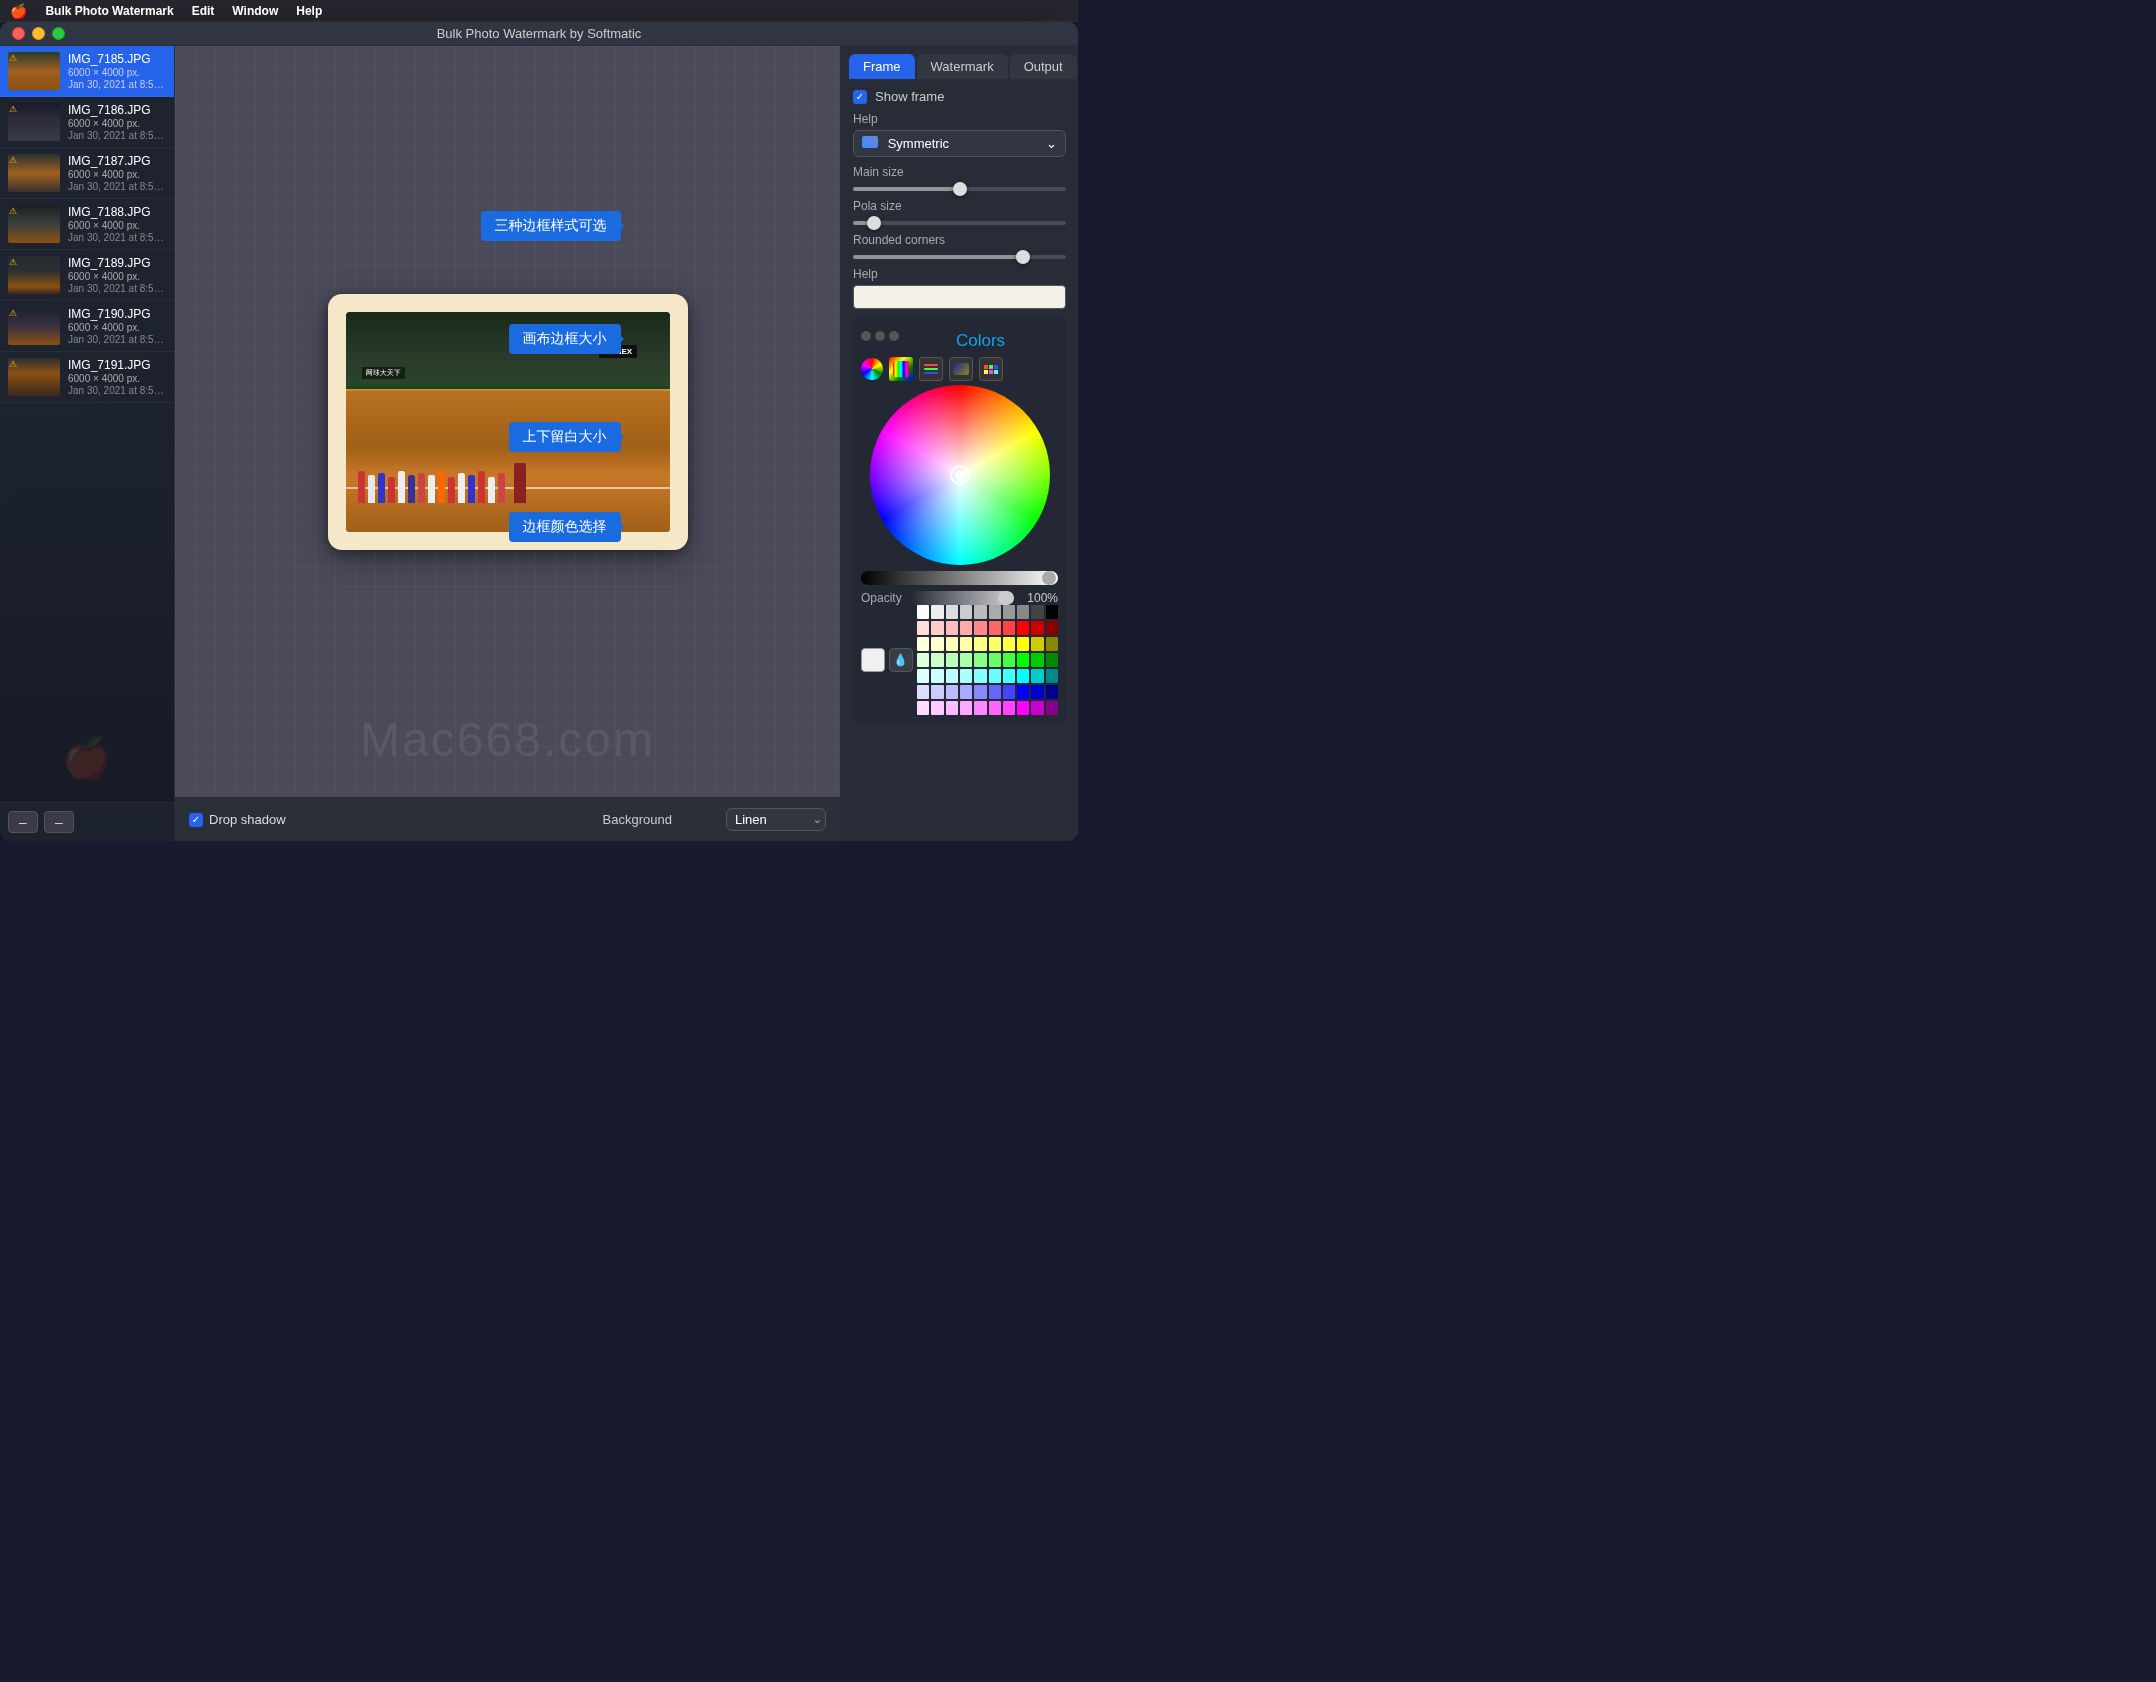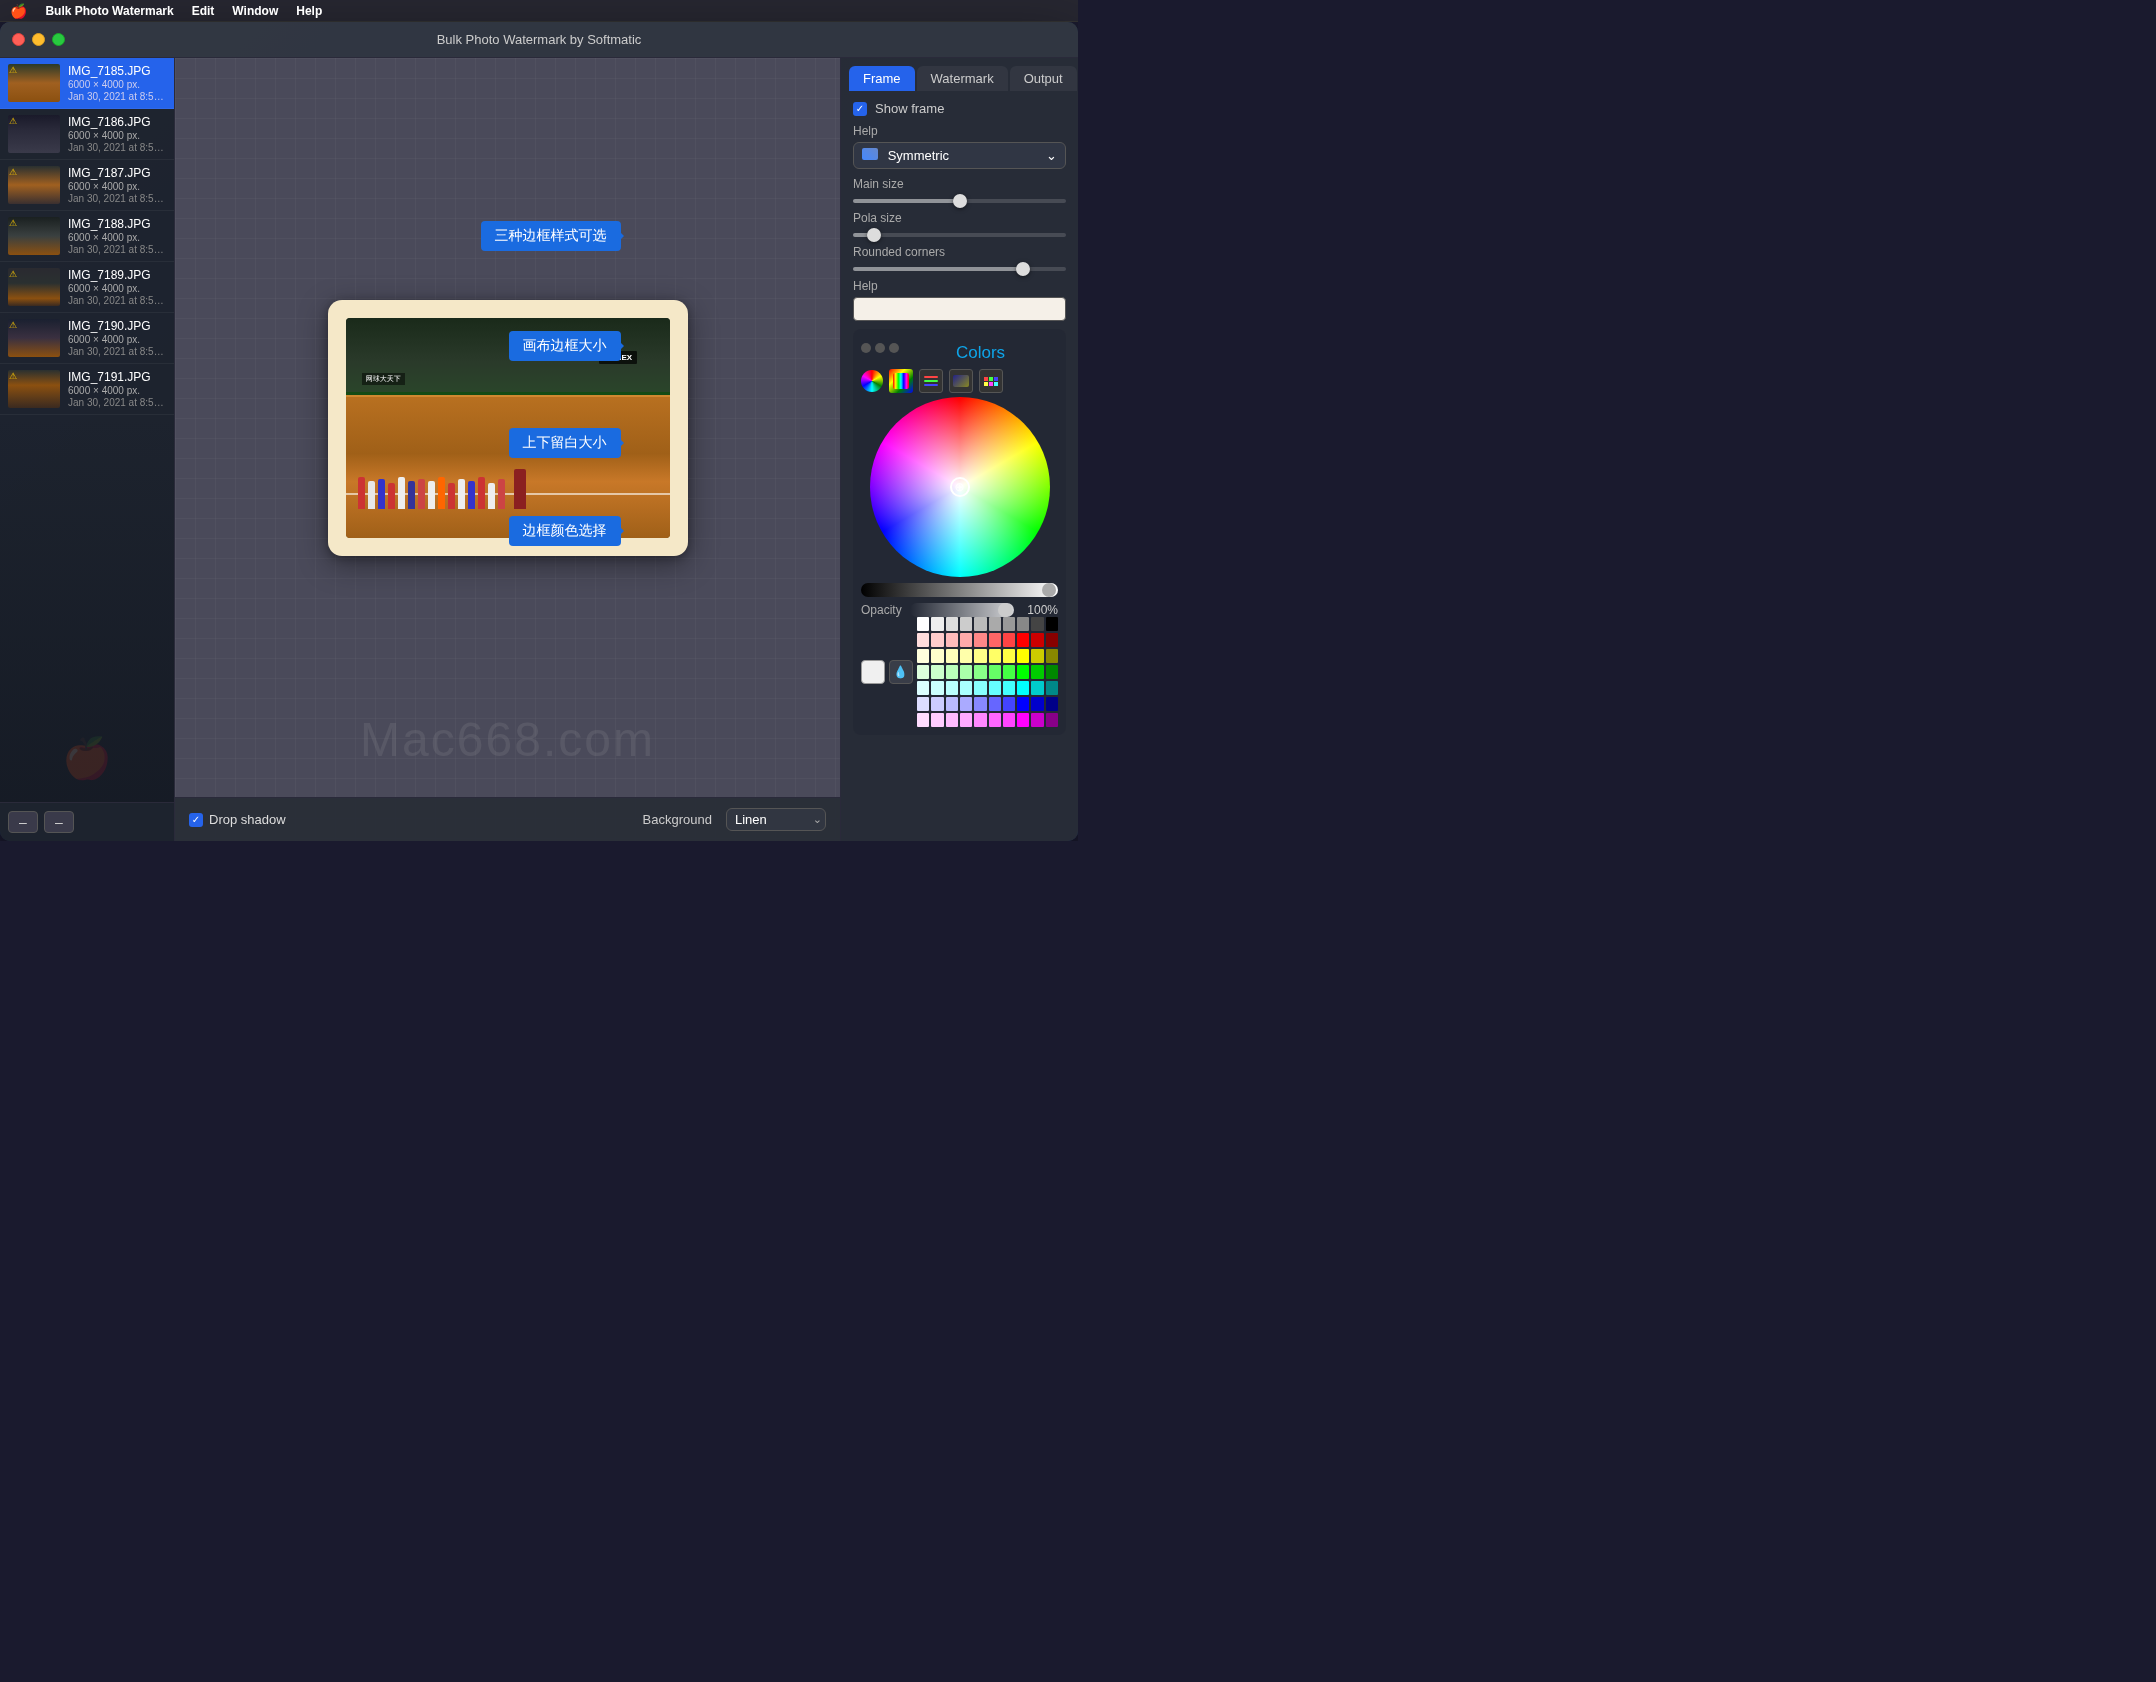--- a/index.html
+++ b/index.html
@@ -35,21 +35,21 @@
       overflow: hidden;
       box-shadow: 0 20px 60px rgba(0,0,0,0.5);
       height: 819px;
       display: flex;
       flex-direction: column;
     }
 
     
     .titlebar {
       background: rgba(50,55,65,0.95);
-      height: 36px;
+      height: 24px;
       display: flex;
       align-items: center;
       padding: 0 12px;
       position: relative;
       border-bottom: 1px solid #2a2a3a;
     }
     .traffic-lights {
       display: flex;
       gap: 7px;
       align-items: center;
@@ -288,20 +288,21 @@
       padding: 3px 24px 3px 8px;
       appearance: none;
       cursor: pointer;
       position: relative;
       min-width: 100px;
     }
     .select-wrapper {
       position: relative;
       display: inline-flex;
       align-items: center;
+      margin-left: 40px;
     }
     .select-arrow {
       position: absolute;
       right: 4px;
       pointer-events: none;
       font-size: 11px;
       color: #aaa;
     }
 
     

